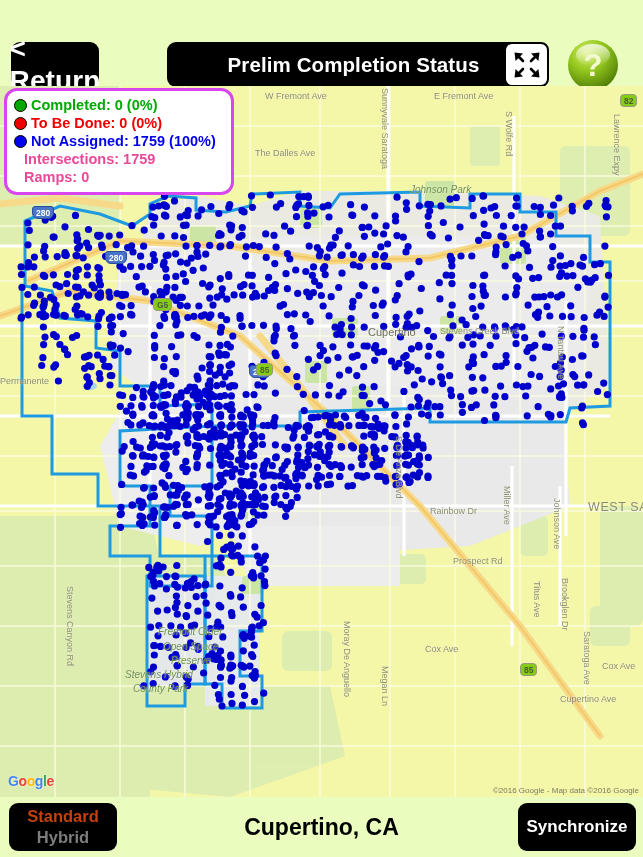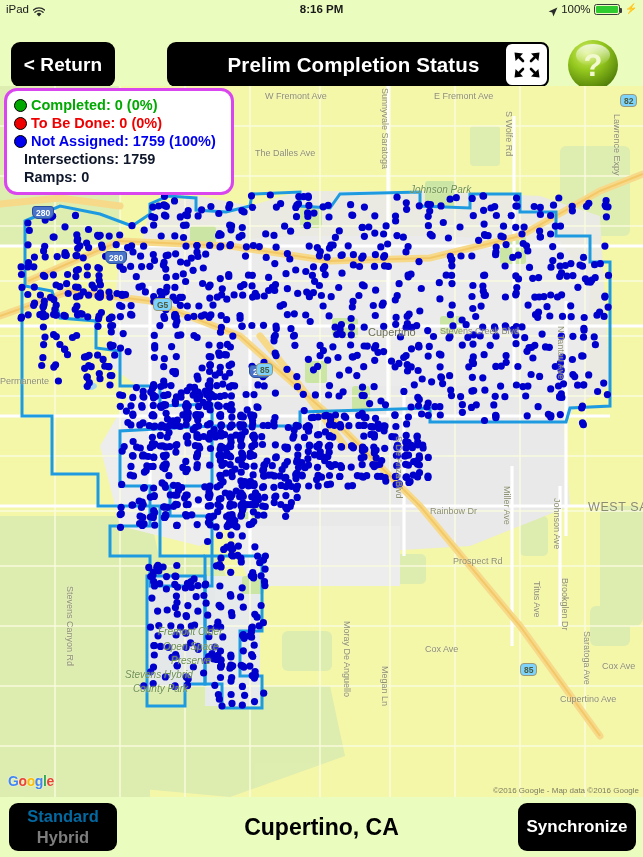--- a/index.html
+++ b/index.html
@@ -34,21 +34,21 @@
   .bolt { font-size: 10px; color: #2a2a2a; margin-left: 3px; }
   .pct { font-size: 11.5px; font-weight: 500; }
 
   
   #toolbar { position: absolute; left: 0; top: 18px; width: 643px; height: 68px; background: #eafcbe; }
   .blk-btn {
     background: #000; color: #fff; border-radius: 9px;
     display: flex; align-items: center; justify-content: center;
     font-weight: bold; letter-spacing: .1px; cursor: pointer; user-select: none;
   }
-  #return-btn { position: absolute; left: 11px; top: 24px; width: 104px; height: 45px; font-size: 19px; }
+  #return-btn { position: absolute; left: 11px; top: 24px; width: 88px; height: 45px; font-size: 28px; }
   #title-btn  { position: absolute; left: 167px; top: 24px; width: 373px; height: 45px; font-size: 20.5px; }
   #expand-btn {
     position: absolute; left: 504px; top: 24px; width: 45px; height: 45px;
     background: #fff; border: 2.5px solid #000; border-radius: 8px;
     display: flex; align-items: center; justify-content: center; cursor: pointer;
   }
   #help-btn {
     position: absolute; left: 567px; top: 21px; width: 52px; height: 52px; cursor: pointer;
   }
 
@@ -61,21 +61,21 @@
   .mlabel {
     position: absolute; color: #8d8f71; font-size: 9px;
     font-family: "Liberation Sans", sans-serif; white-space: nowrap;
     pointer-events: none; text-shadow: 0 0 2px rgba(255,255,255,.65);
   }
   .mlabel.park { color: #6f9150; font-style: italic; font-size: 10px; }
   .mlabel.city { color: #6c6e55; font-size: 11px; }
   .mlabel.big  { color: #8a8c6e; font-size: 12.5px; letter-spacing: .6px; }
   .mlabel.vert { transform-origin: 0 0; }
   .shield {
-    position: absolute; background: #7dd3fc; border: 1px solid #9a9a7a;
+    position: absolute; background: #84cc16; border: 1px solid #9a9a7a;
     border-radius: 4px; color: #4d5b3c; font-size: 8.5px; font-weight: bold;
     padding: 0 3px; line-height: 12px; height: 13px;
   }
   .shield.i {
     background: #4a74c9; border-color: #274d9c; color: #fff; border-radius: 3px 3px 6px 6px;
   }
   #google-logo {
     position: absolute; left: 8px; bottom: 8px; font-size: 14px; font-weight: bold;
     letter-spacing: -.4px; text-shadow: 0 0 2px rgba(255,255,255,.85);
   }
@@ -91,72 +91,47 @@
     background: #fff; border: 3px solid #d946ef; border-radius: 13px;
     padding: 5px 8px 6px 7px; z-index: 5;
   }
   .lrow { display: flex; align-items: center; height: 18px; }
   .ldot {
     width: 13px; height: 13px; border-radius: 50%;
     border: 1.5px solid #000; flex: 0 0 auto; margin-right: 4px;
   }
   .ltxt { font-size: 14.5px; font-weight: bold; line-height: 18px; }
   .lrow.plain { padding-left: 10px; }
-  .lrow.plain .ltxt { color: #0f172a; text-align: right; }
+  .lrow.plain .ltxt { color: #ec4899; text-align: right; }
 
   
   #bottombar { position: absolute; left: 0; top: 797px; width: 643px; height: 60px; background: #eafcbe; }
   #maptype-btn {
     position: absolute; left: 9px; top: 6px; width: 108px; height: 48px;
     background: #000; border-radius: 9px; display: flex; flex-direction: column;
     align-items: center; justify-content: center; cursor: pointer;
   }
-  #maptype-btn .opt-on  { color: #0369a1;  font-size: 16.5px; font-weight: bold; line-height: 21px; }
+  #maptype-btn .opt-on  { color: #c2410c;  font-size: 16.5px; font-weight: bold; line-height: 21px; }
   #maptype-btn .opt-off { color: #7d7d7d; font-size: 16.5px; font-weight: bold; line-height: 21px; }
   #city-label {
     position: absolute; left: 0; top: 0; width: 643px; height: 60px;
     display: flex; align-items: center; justify-content: center;
     font-size: 23px; font-weight: bold; color: #000;
   }
   #sync-btn {
     position: absolute; right: 7px; top: 6px; width: 118px; height: 48px;
     background: #000; border-radius: 9px; display: flex; align-items: center;
     justify-content: center; color: #fff; font-size: 17px; font-weight: bold; cursor: pointer;
   }
 </style>
 </head>
 <body>
 
 <div id="app">
 
-  <div id="statusbar">
-    <div class="left">
-      <span>iPad</span>
-      <span class="wifi-ico">
-        <svg width="12" height="11" viewBox="0 0 12 11">
-          <path d="M6 9.6 L3.6 6.9 a3.6 3.6 0 0 1 4.8 0 Z" fill="#2a2a2a"></path>
-          <path d="M1.9 5.2 a6 6 0 0 1 8.2 0" stroke="#2a2a2a" stroke-width="1.3" fill="none" stroke-linecap="round"></path>
-          <path d="M0.4 3.0 a8.6 8.6 0 0 1 11.2 0" stroke="#2a2a2a" stroke-width="1.3" fill="none" stroke-linecap="round"></path>
-        </svg>
-      </span>
-    </div>
-    <div class="center">8:16 PM</div>
-    <div class="right">
-      <span class="loc-ico">
-        <svg width="10" height="10" viewBox="0 0 10 10">
-            <path d="M9.4 .6 L.6 4.4 L4.2 5.6 L5.4 9.4 Z" fill="#2a2a2a"></path>
-          </svg>
-      </span>
-      <span class="pct">100%</span>
-      <span class="batt">
-          <span class="fill"></span>
-        </span>
-      <span class="bolt">⚡</span>
-    </div>
-  </div>
 
   <div id="toolbar">
     <div id="return-btn" class="blk-btn">&lt; Return</div>
     <div id="title-btn" class="blk-btn">Prelim Completion Status</div>
     <div id="expand-btn">
       <svg width="30" height="30" viewBox="0 0 30 30">
         <g fill="#000" stroke="#000" stroke-width="2.6" stroke-linecap="round">
           <line x1="11" y1="11" x2="4.5" y2="4.5"></line>
           <line x1="19" y1="11" x2="25.5" y2="4.5"></line>
           <line x1="11" y1="19" x2="4.5" y2="25.5"></line>

